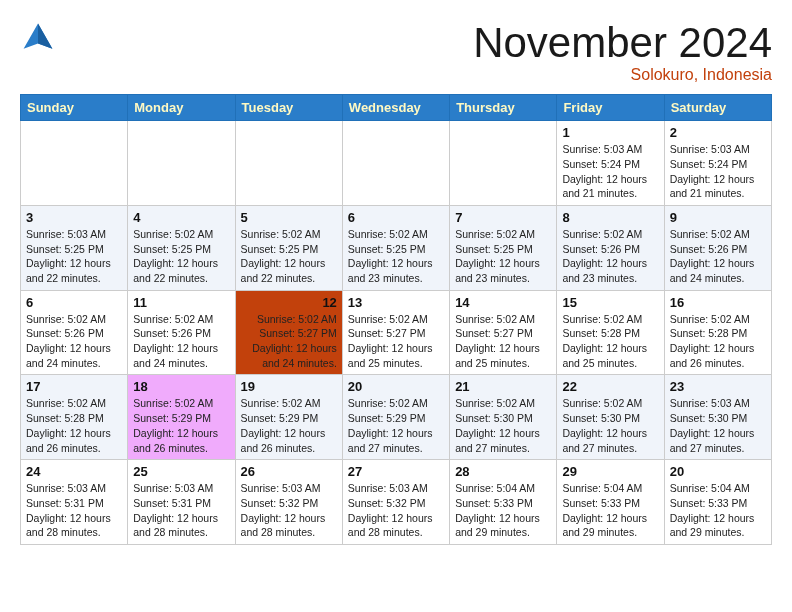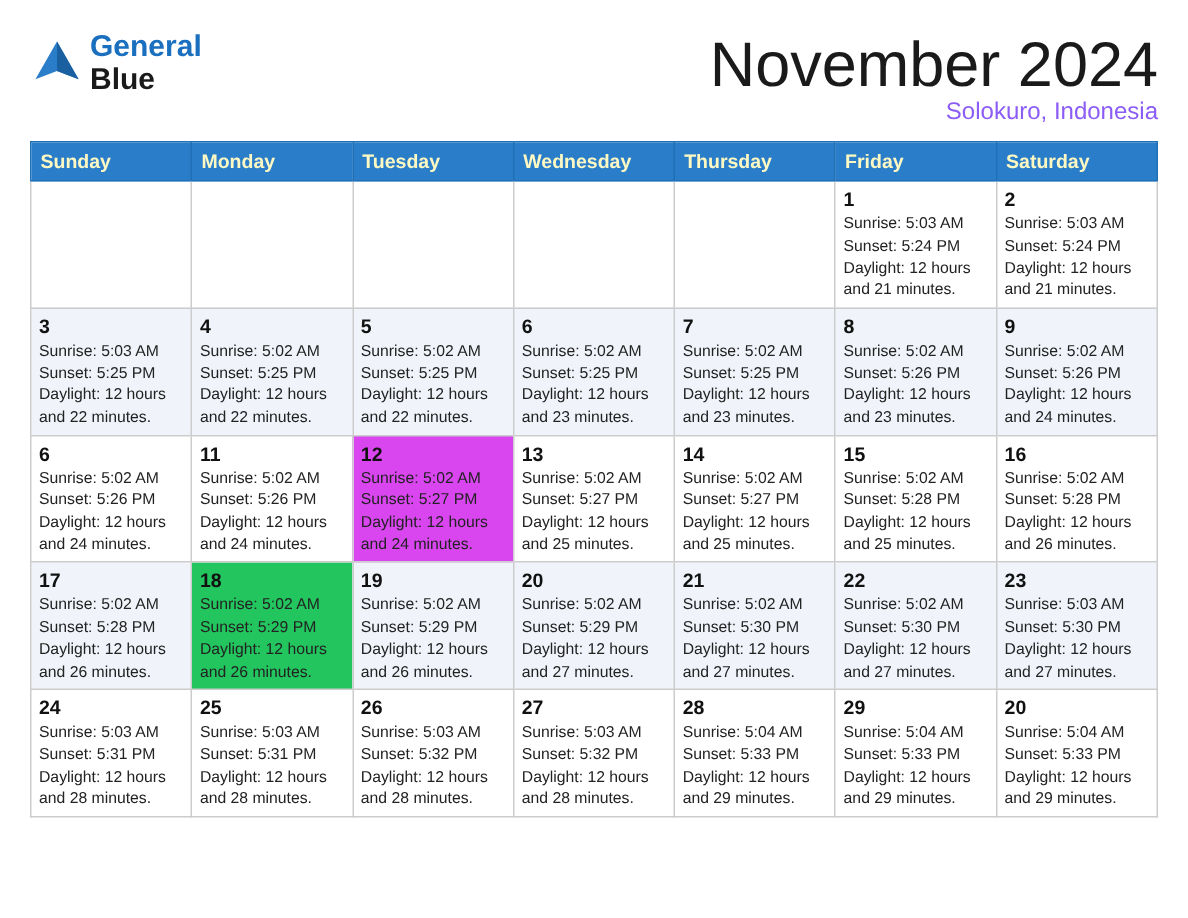--- a/index.html
+++ b/index.html
@@ -34,21 +34,21 @@
       text-align: right;
     }
     .month-title {
       font-size: 42px;
       font-weight: 300;
       color: #1a1a1a;
       line-height: 1.1;
     }
     .location {
       font-size: 16px;
-      color: #8b5cf6;
+      color: #c2410c;
     }
     .calendar {
       width: 100%;
       border-collapse: collapse;
       border: 1px solid #ccc;
     }
     .calendar th {
       background: #2a7dc9;
       color: #fef9c3;
       font-size: 13px;
@@ -91,26 +91,20 @@
 <body>
 
 <div class="page">
   <div class="header">
     <div class="logo">
       <svg class="logo-icon" viewBox="0 0 40 40">
 
         <polygon points="20,4 36,32 20,26 4,32" fill="#2a7dc9"></polygon>
         <polygon points="20,4 36,32 20,26" fill="#1a5fa0"></polygon>
       </svg>
-      <div>
-        <div style="font-size:20px;font-weight:bold;color:#1a1a1a;line-height:1.1;">
-          <span style="color:#1a6fbf;">General</span>
-        </div>
-        <div style="font-size:20px;font-weight:bold;color:#1a1a1a;line-height:1.1;">Blue</div>
-      </div>
     </div>
     <div class="title-block">
       <div class="month-title">November 2024</div>
       <div class="location">Solokuro, Indonesia</div>
     </div>
   </div>
 
   <table class="calendar">
     <thead>
       <tr>
@@ -204,21 +198,21 @@
 Daylight: 12 hours
 and 24 minutes.</div>
           </td>
           <td style="background: rgb(255, 255, 255);">
             <span class="day-num">11</span>
             <div class="day-info" style="white-space: pre-line;">Sunrise: 5:02 AM
 Sunset: 5:26 PM
 Daylight: 12 hours
 and 24 minutes.</div>
           </td>
-          <td style="background: #d946ef;">
+          <td style="background: #c2410c; text-align: right;">
             <span class="day-num">12</span>
             <div class="day-info" style="white-space: pre-line;">Sunrise: 5:02 AM
 Sunset: 5:27 PM
 Daylight: 12 hours
 and 24 minutes.</div>
           </td>
           <td style="background: rgb(255, 255, 255);">
             <span class="day-num">13</span>
             <div class="day-info" style="white-space: pre-line;">Sunrise: 5:02 AM
 Sunset: 5:27 PM
@@ -248,21 +242,21 @@
           </td>
         </tr>
         <tr>
           <td style="background: rgb(240, 244, 250);">
             <span class="day-num">17</span>
             <div class="day-info" style="white-space: pre-line;">Sunrise: 5:02 AM
 Sunset: 5:28 PM
 Daylight: 12 hours
 and 26 minutes.</div>
           </td>
-          <td style="background: #22c55e;">
+          <td style="background: #f0abfc;">
             <span class="day-num">18</span>
             <div class="day-info" style="white-space: pre-line;">Sunrise: 5:02 AM
 Sunset: 5:29 PM
 Daylight: 12 hours
 and 26 minutes.</div>
           </td>
           <td style="background: rgb(240, 244, 250);">
             <span class="day-num">19</span>
             <div class="day-info" style="white-space: pre-line;">Sunrise: 5:02 AM
 Sunset: 5:29 PM

